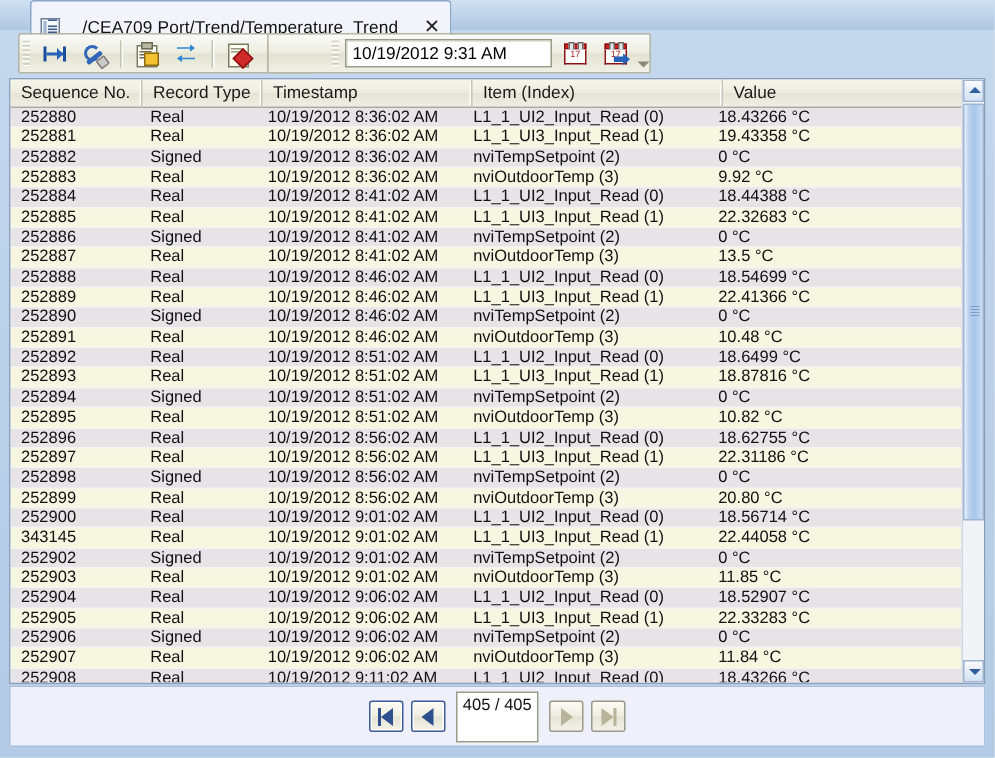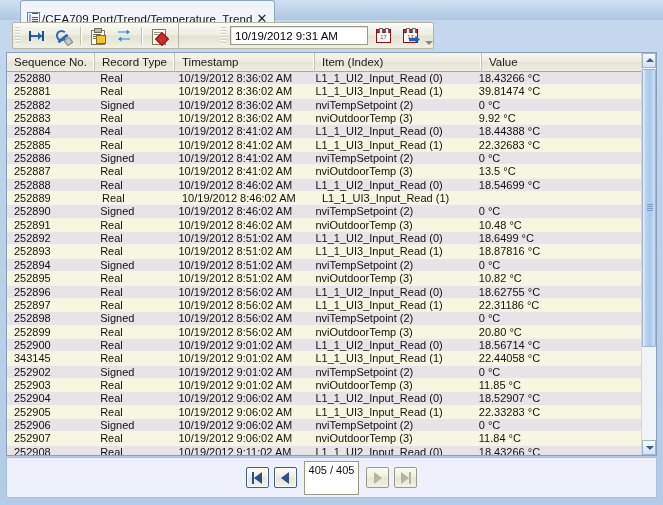--- a/index.html
+++ b/index.html
@@ -15,21 +15,21 @@
     background:linear-gradient(180deg,#c5d8ee 0%,#bcd2ea 40%,#b3cbe6 100%);
     box-sizing:border-box;
   }
   
   .tabstrip{
     position:absolute;left:0;top:0;width:663px;height:20px;
     background:linear-gradient(180deg,#cfe0f2 0%,#bed3ea 55%,#aec7e3 100%);
   }
   .tab{
     position:absolute;left:20px;top:0;height:36px;
-    display:flex;align-items:center;gap:2px;
+    display:flex;align-items:center;gap:15px;
     padding:0 7px 0 6px;
     background:#f2f4fb;
     border:1px solid #8ba7c7;
     border-bottom:none;
     border-radius:3px 3px 0 0;
     box-sizing:border-box;
   }
   .tab-icon{
     width:13px;height:13px;position:relative;flex:0 0 auto;
     background:linear-gradient(180deg,#fdfdfd 0%,#dfe4ee 100%);
@@ -355,21 +355,21 @@
           <div class="gcell c1">Real</div>
           <div class="gcell c2">10/19/2012 8:36:02 AM</div>
           <div class="gcell c3">L1_1_UI2_Input_Read (0)</div>
           <div class="gcell c4">18.43266 °C</div>
         </div>
         <div class="grow even">
           <div class="gcell c0">252881</div>
           <div class="gcell c1">Real</div>
           <div class="gcell c2">10/19/2012 8:36:02 AM</div>
           <div class="gcell c3">L1_1_UI3_Input_Read (1)</div>
-          <div class="gcell c4">39.81474 °C</div>
+          <div class="gcell c4">19.43358 °C</div>
         </div>
         <div class="grow odd">
           <div class="gcell c0">252882</div>
           <div class="gcell c1">Signed</div>
           <div class="gcell c2">10/19/2012 8:36:02 AM</div>
           <div class="gcell c3">nviTempSetpoint (2)</div>
           <div class="gcell c4">0 °C</div>
         </div>
         <div class="grow even">
           <div class="gcell c0">252883</div>
@@ -411,20 +411,21 @@
           <div class="gcell c1">Real</div>
           <div class="gcell c2">10/19/2012 8:46:02 AM</div>
           <div class="gcell c3">L1_1_UI2_Input_Read (0)</div>
           <div class="gcell c4">18.54699 °C</div>
         </div>
         <div class="grow even">
           <div class="gcell c0">252889</div>
           <div class="gcell c1">Real</div>
           <div class="gcell c2">10/19/2012 8:46:02 AM</div>
           <div class="gcell c3">L1_1_UI3_Input_Read (1)</div>
+          <div class="gcell c4">22.41366 °C</div>
         </div>
         <div class="grow odd">
           <div class="gcell c0">252890</div>
           <div class="gcell c1">Signed</div>
           <div class="gcell c2">10/19/2012 8:46:02 AM</div>
           <div class="gcell c3">nviTempSetpoint (2)</div>
           <div class="gcell c4">0 °C</div>
         </div>
         <div class="grow even">
           <div class="gcell c0">252891</div>

